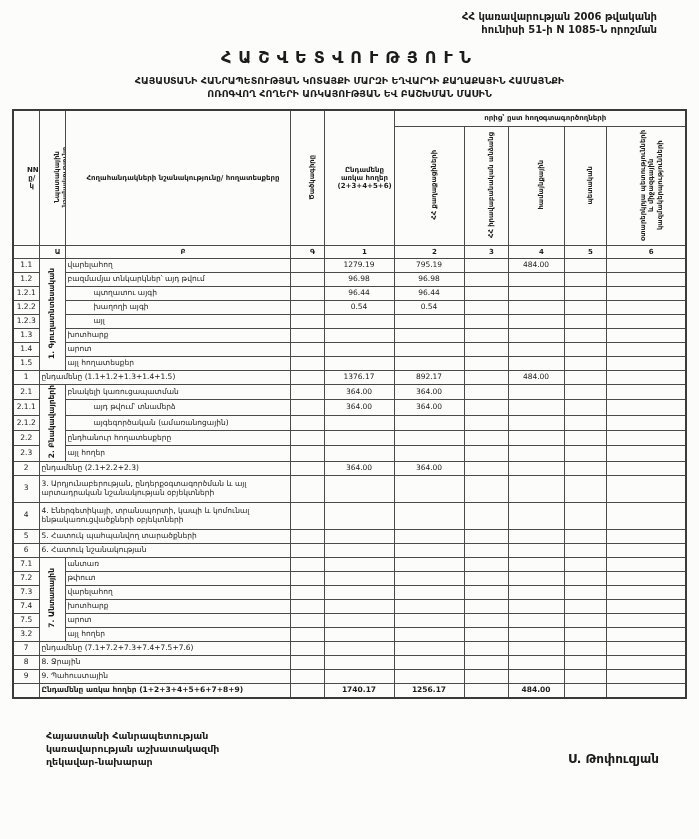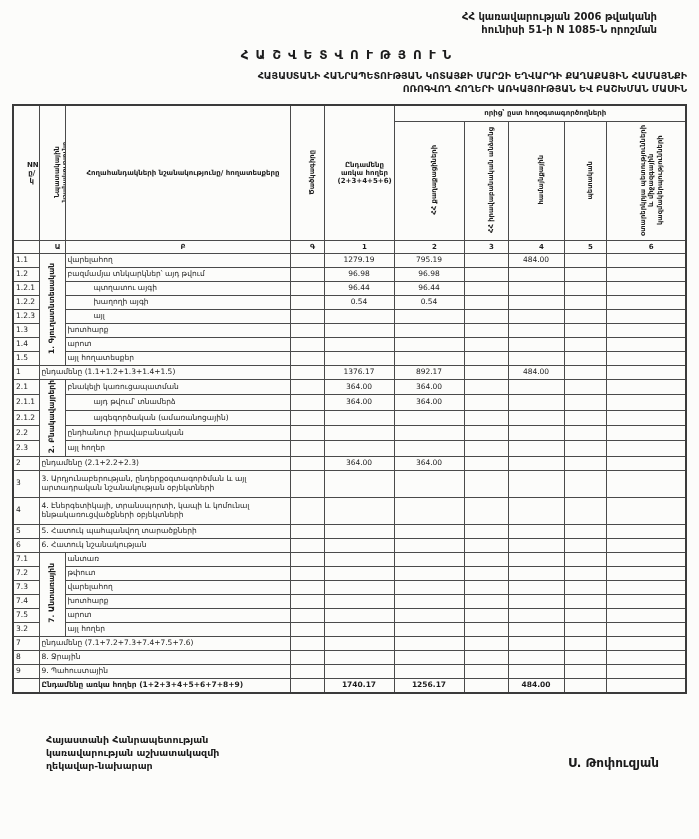--- a/index.html
+++ b/index.html
@@ -19,26 +19,26 @@
     font-weight:bold;
     font-size:10px;
     line-height:13px;
     margin-top:4px;
   }
 
   
   .main-title{
     text-align:center;
     font-weight:bold;
-    font-size:12px;
+    font-size:16px;
     letter-spacing:7px;
     margin-top:12px;
   }
   .subtitle{
-    text-align:right;
+    text-align:center;
     font-weight:bold;
     font-size:9.5px;
     line-height:13px;
     margin-top:7px;
   }
 
   
   table.report{
     border-collapse:collapse;
     table-layout:fixed;
@@ -70,42 +70,42 @@
     max-height:112px;
     white-space:normal;
   }
   .index-row th{height:12px;font-size:8px;font-weight:normal;}
 
   .report tbody td{
     font-size:7.5px;
     height:13px;
     line-height:1.1;
   }
-  td.nn{font-size:7.5px;}
+  td.nn{text-align:center;font-size:7.5px;}
   td.name{text-align:left;}
   td.name.sub{padding-left:28px;}
   td.val{text-align:center;font-size:7.8px;}
   td.group-cell{text-align:center;}
   .vert-group{
     writing-mode:vertical-rl;
     transform:rotate(180deg);
     display:inline-block;
     font-weight:bold;
     font-size:7.5px;
     white-space:nowrap;
   }
   tr.tall td{height:26px;}
   tr.bold td{font-weight:bold;}
 
   
   .footer{
     display:flex;
     justify-content:space-between;
     align-items:flex-end;
-    margin-top:39px;
+    margin-top:30px;
     padding:0 28px 0 34px;
   }
   .footer-left{font-weight:bold;font-size:9.5px;line-height:13px;}
   .footer-signature{font-weight:bold;font-size:12px;padding-bottom:2px;}
 </style>
 </head>
 <body>
 
 <div class="page">
 
@@ -292,21 +292,21 @@
           <td class="val"></td>
           <td class="val"></td>
           <td class="val"></td>
           <td class="val"></td>
           <td class="val"></td>
           <td class="val"></td>
           <td class="val"></td>
         </tr>
         <tr>
           <td class="nn">2.2</td>
-          <td class="name">ընդհանուր իրավաբանական</td>
+          <td class="name">ընդհանուր հողատեսքերը</td>
           <td class="val"></td>
           <td class="val"></td>
           <td class="val"></td>
           <td class="val"></td>
           <td class="val"></td>
           <td class="val"></td>
           <td class="val"></td>
         </tr>
         <tr>
           <td class="nn">2.3</td>

